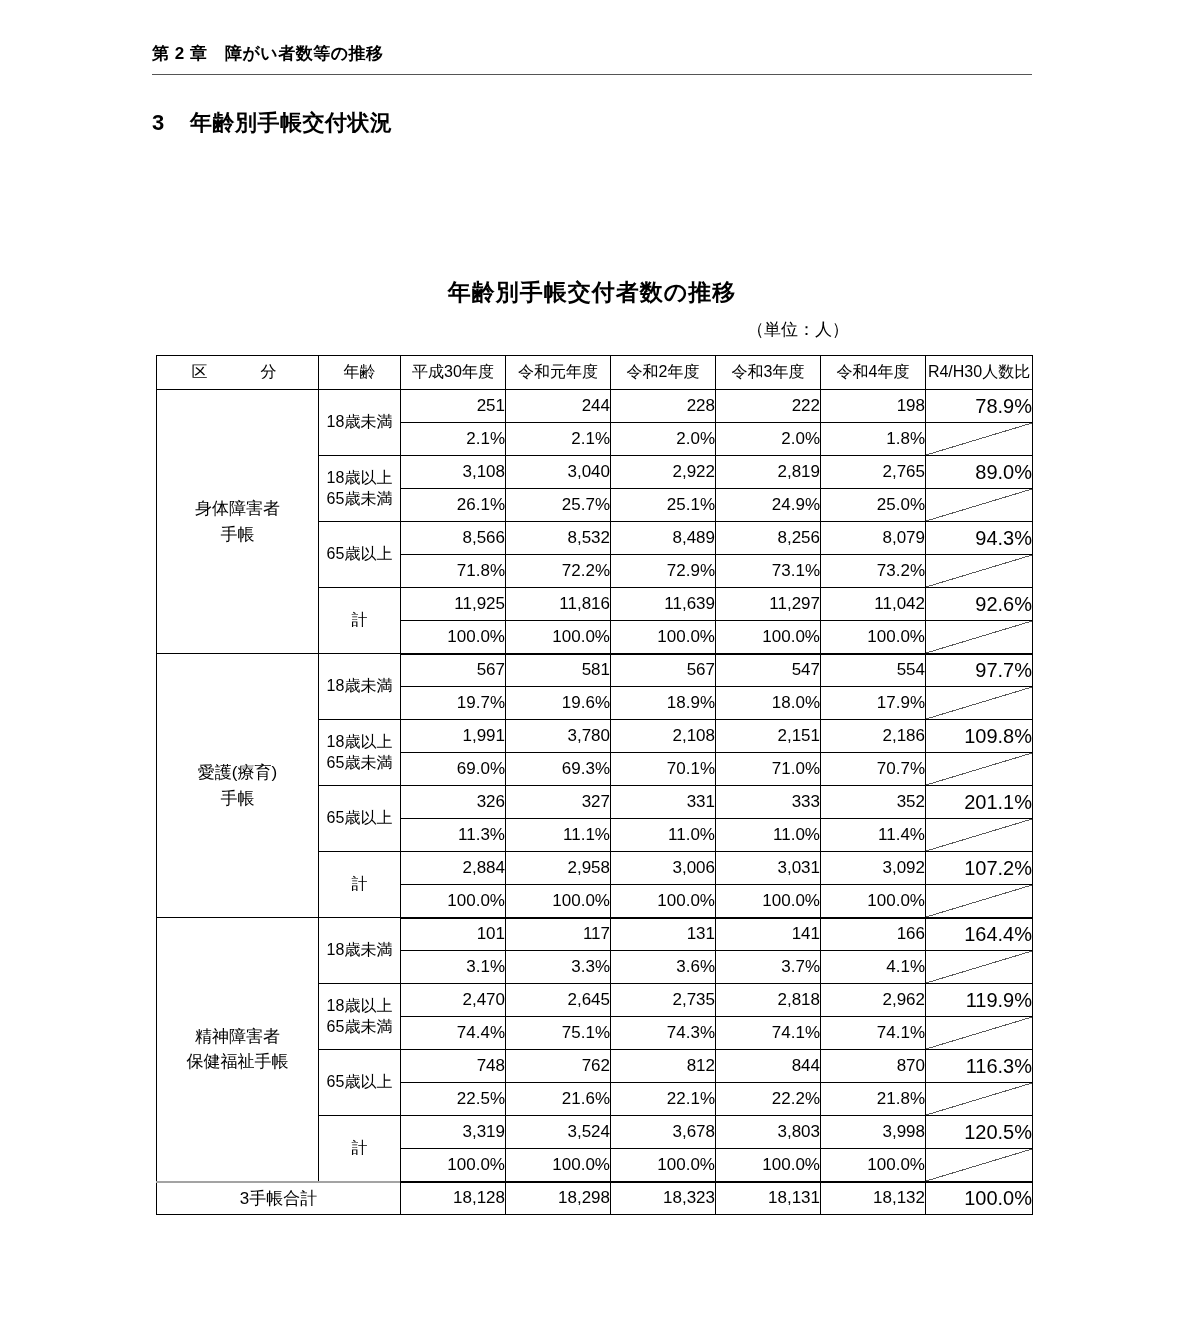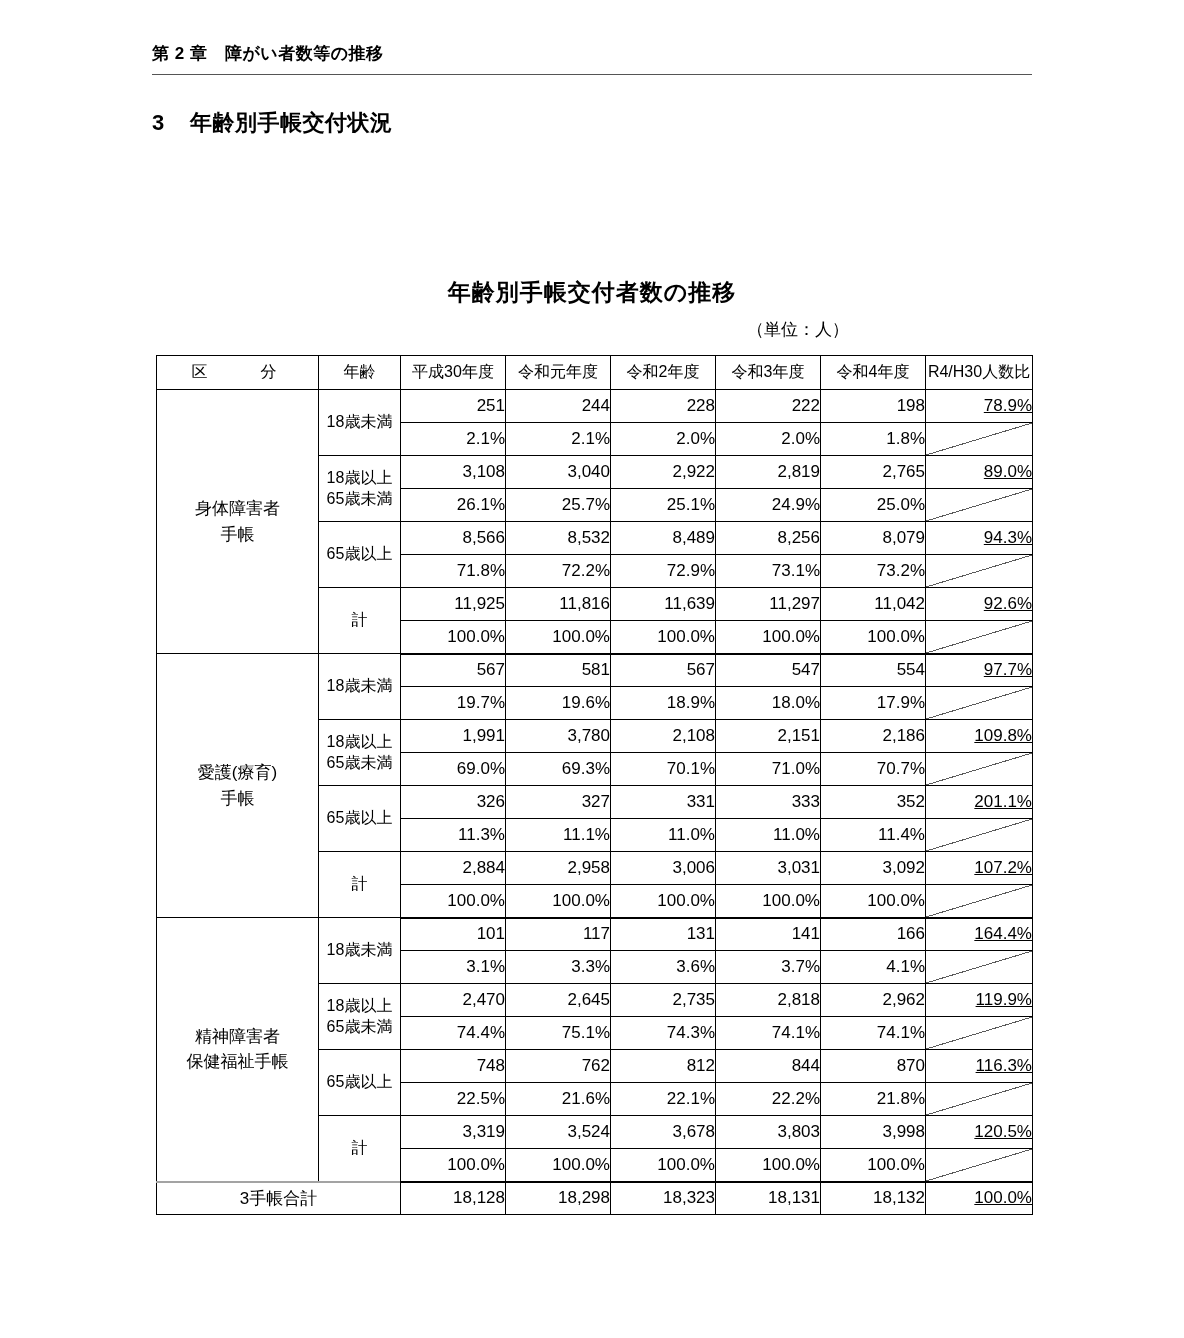--- a/index.html
+++ b/index.html
@@ -127,22 +127,21 @@
     text-align: right;
     padding-right: 9px;
     vertical-align: middle;
     font-size: 17px;
     margin-top: 23px;
   }
   td.ratio {
     text-align: right;
     padding-right: 9px;
     vertical-align: middle;
-    font-size: 17px;
-    text-decoration: underline;
+    font-size: 20px;
   }
   
   td.slash {
     position: relative;
     overflow: hidden;
   }
   td.slash::after {
     content: "";
     position: absolute;
     left: 0; top: 0;

